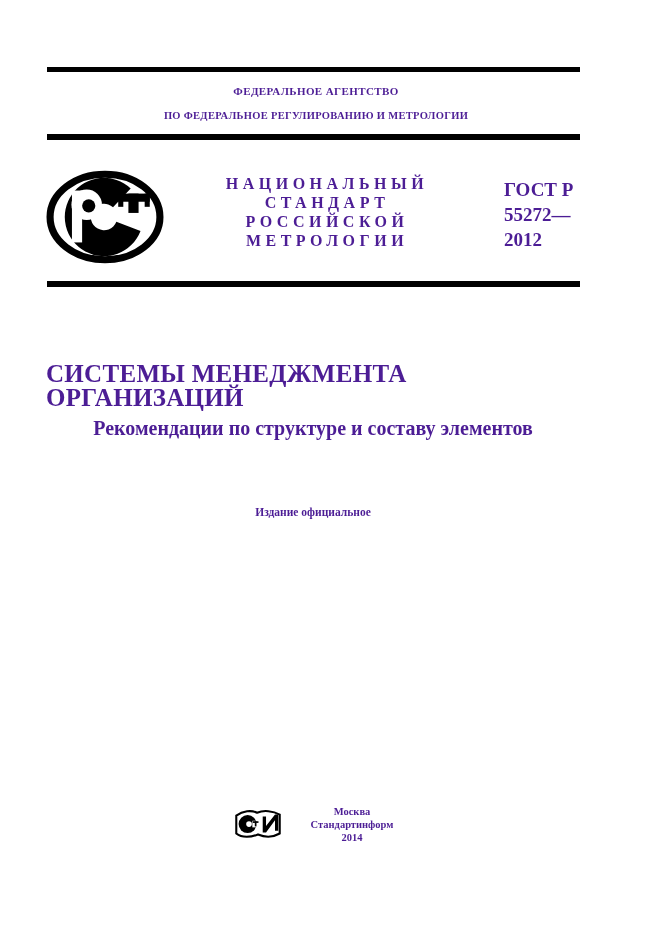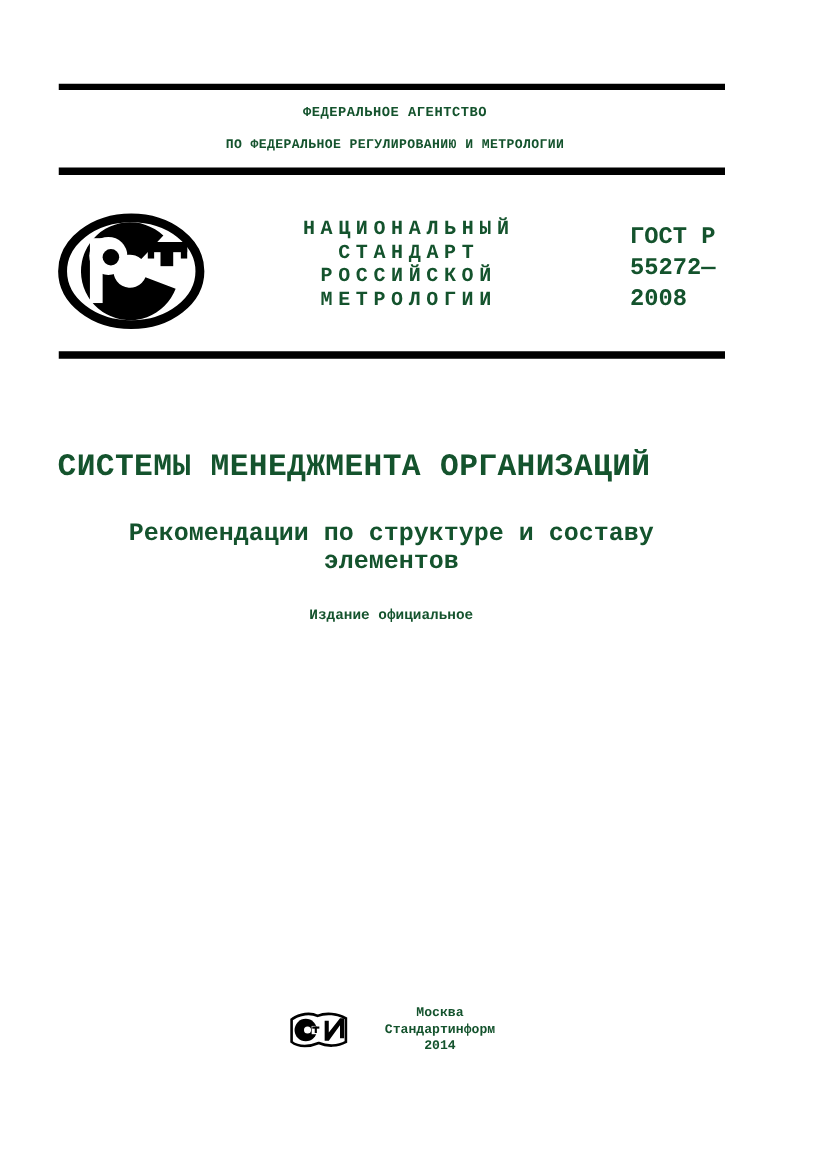--- a/index.html
+++ b/index.html
@@ -1,22 +1,22 @@
 <!DOCTYPE html>
 <html><head>
 <meta charset="utf-8">
 <style>
   html, body { margin: 0; padding: 0; background: #e8e8e8; }
   .page {
     position: relative;
     width: 661px; height: 936px;
     margin: 0 auto;
     background: #ffffff;
-    font-family: Liberation Mono, monospace;
-    color: #14532d;
+    font-family: Liberation Serif, serif;
+    color: #4c1d95;
     overflow: hidden;
   }
   .rule { position: absolute; left: 47px; width: 533px; background: #000; }
   .rule-1 { top: 67px;  height: 5px; }
   .rule-2 { top: 134px; height: 6px; }
   .rule-3 { top: 281px; height: 6px; }
 
   .agency { position: absolute; left: 46px; top: 0; width: 540px; text-align: center; font-weight: bold; }
   .agency-l1 { position: absolute; top: 85px;  left: 0; width: 100%; font-size: 11px;   letter-spacing: 0.4px; }
   .agency-l2 { position: absolute; top: 110px; left: 0; width: 100%; font-size: 10.5px; letter-spacing: 0.3px; }
@@ -37,21 +37,21 @@
     position: absolute; left: 46px; top: 362px; width: 534px; margin: 0;
     text-align: left; font-size: 25px; font-weight: bold; letter-spacing: 0.3px;
     line-height: 24px;
   }
   .subtitle {
     position: absolute; left: 46px; top: 417px; width: 534px; margin: 0;
     text-align: center; font-size: 20px; font-weight: bold;
     line-height: 22px;
   }
   .edition {
-    position: absolute; left: 46px; top: 486px; width: 534px;
+    position: absolute; left: 46px; top: 506px; width: 534px;
     text-align: center; font-size: 11.5px; font-weight: bold;
   }
 
   .imprint {
     position: absolute; left: 46px; top: 805px; width: 534px;
     display: flex; align-items: center; justify-content: center; gap: 28px;
   }
   .imprint-text {
     text-align: center; font-size: 10.5px; font-weight: bold; line-height: 13px;
     white-space: nowrap;
@@ -86,21 +86,21 @@
   <div class="std-label">
     <div>НАЦИОНАЛЬНЫЙ</div>
     <div>СТАНДАРТ</div>
     <div>РОССИЙСКОЙ</div>
     <div>МЕТРОЛОГИИ</div>
   </div>
 
   <div class="designation">
     <div>ГОСТ Р</div>
     <div>55272—</div>
-    <div>2008</div>
+    <div>2012</div>
   </div>
 
   <div class="rule rule-3"></div>
 
   <h1 class="title">СИСТЕМЫ МЕНЕДЖМЕНТА ОРГАНИЗАЦИЙ</h1>
 
   <h2 class="subtitle">Рекомендации по структуре и составу элементов</h2>
 
   <div class="edition">Издание официальное</div>
 

